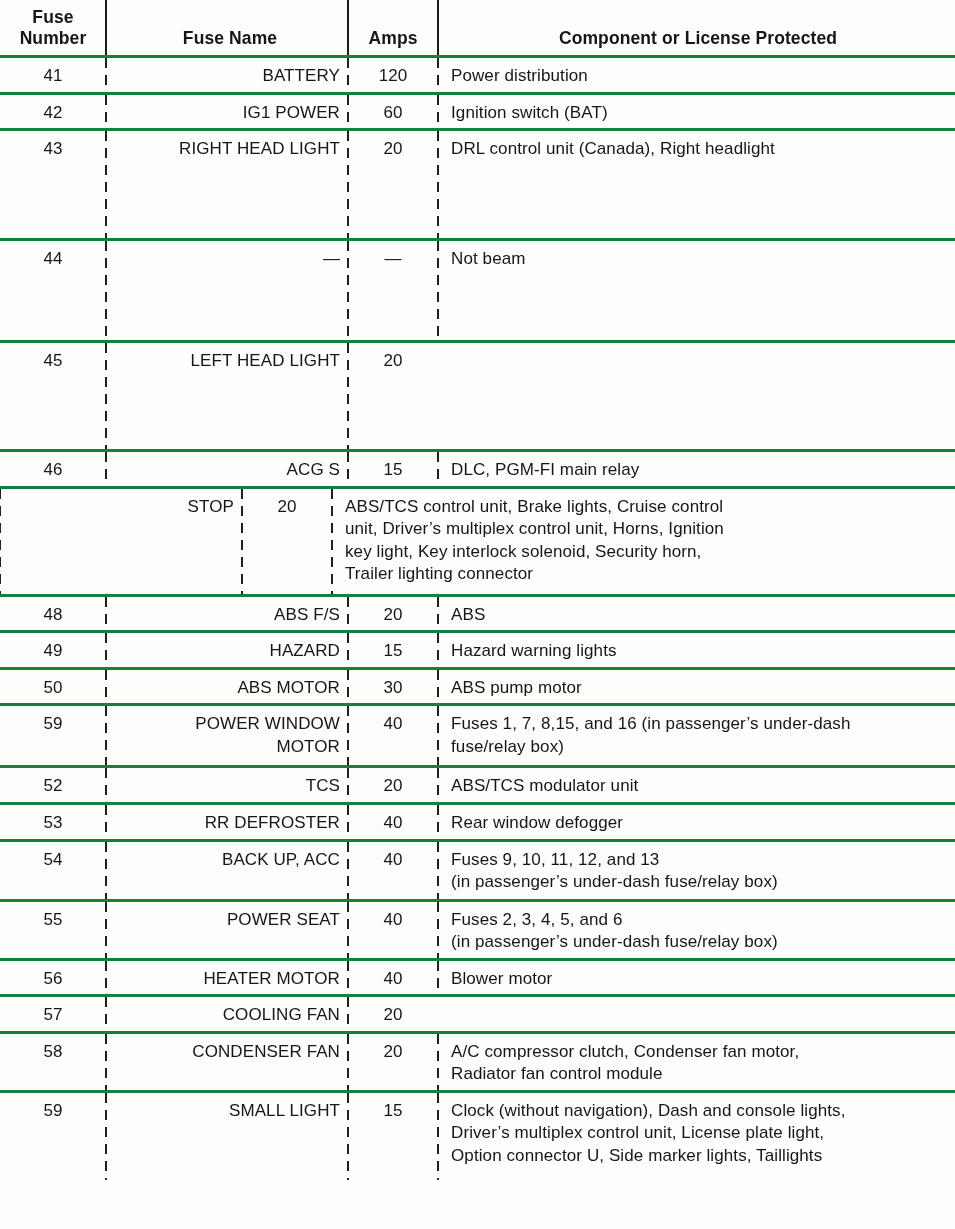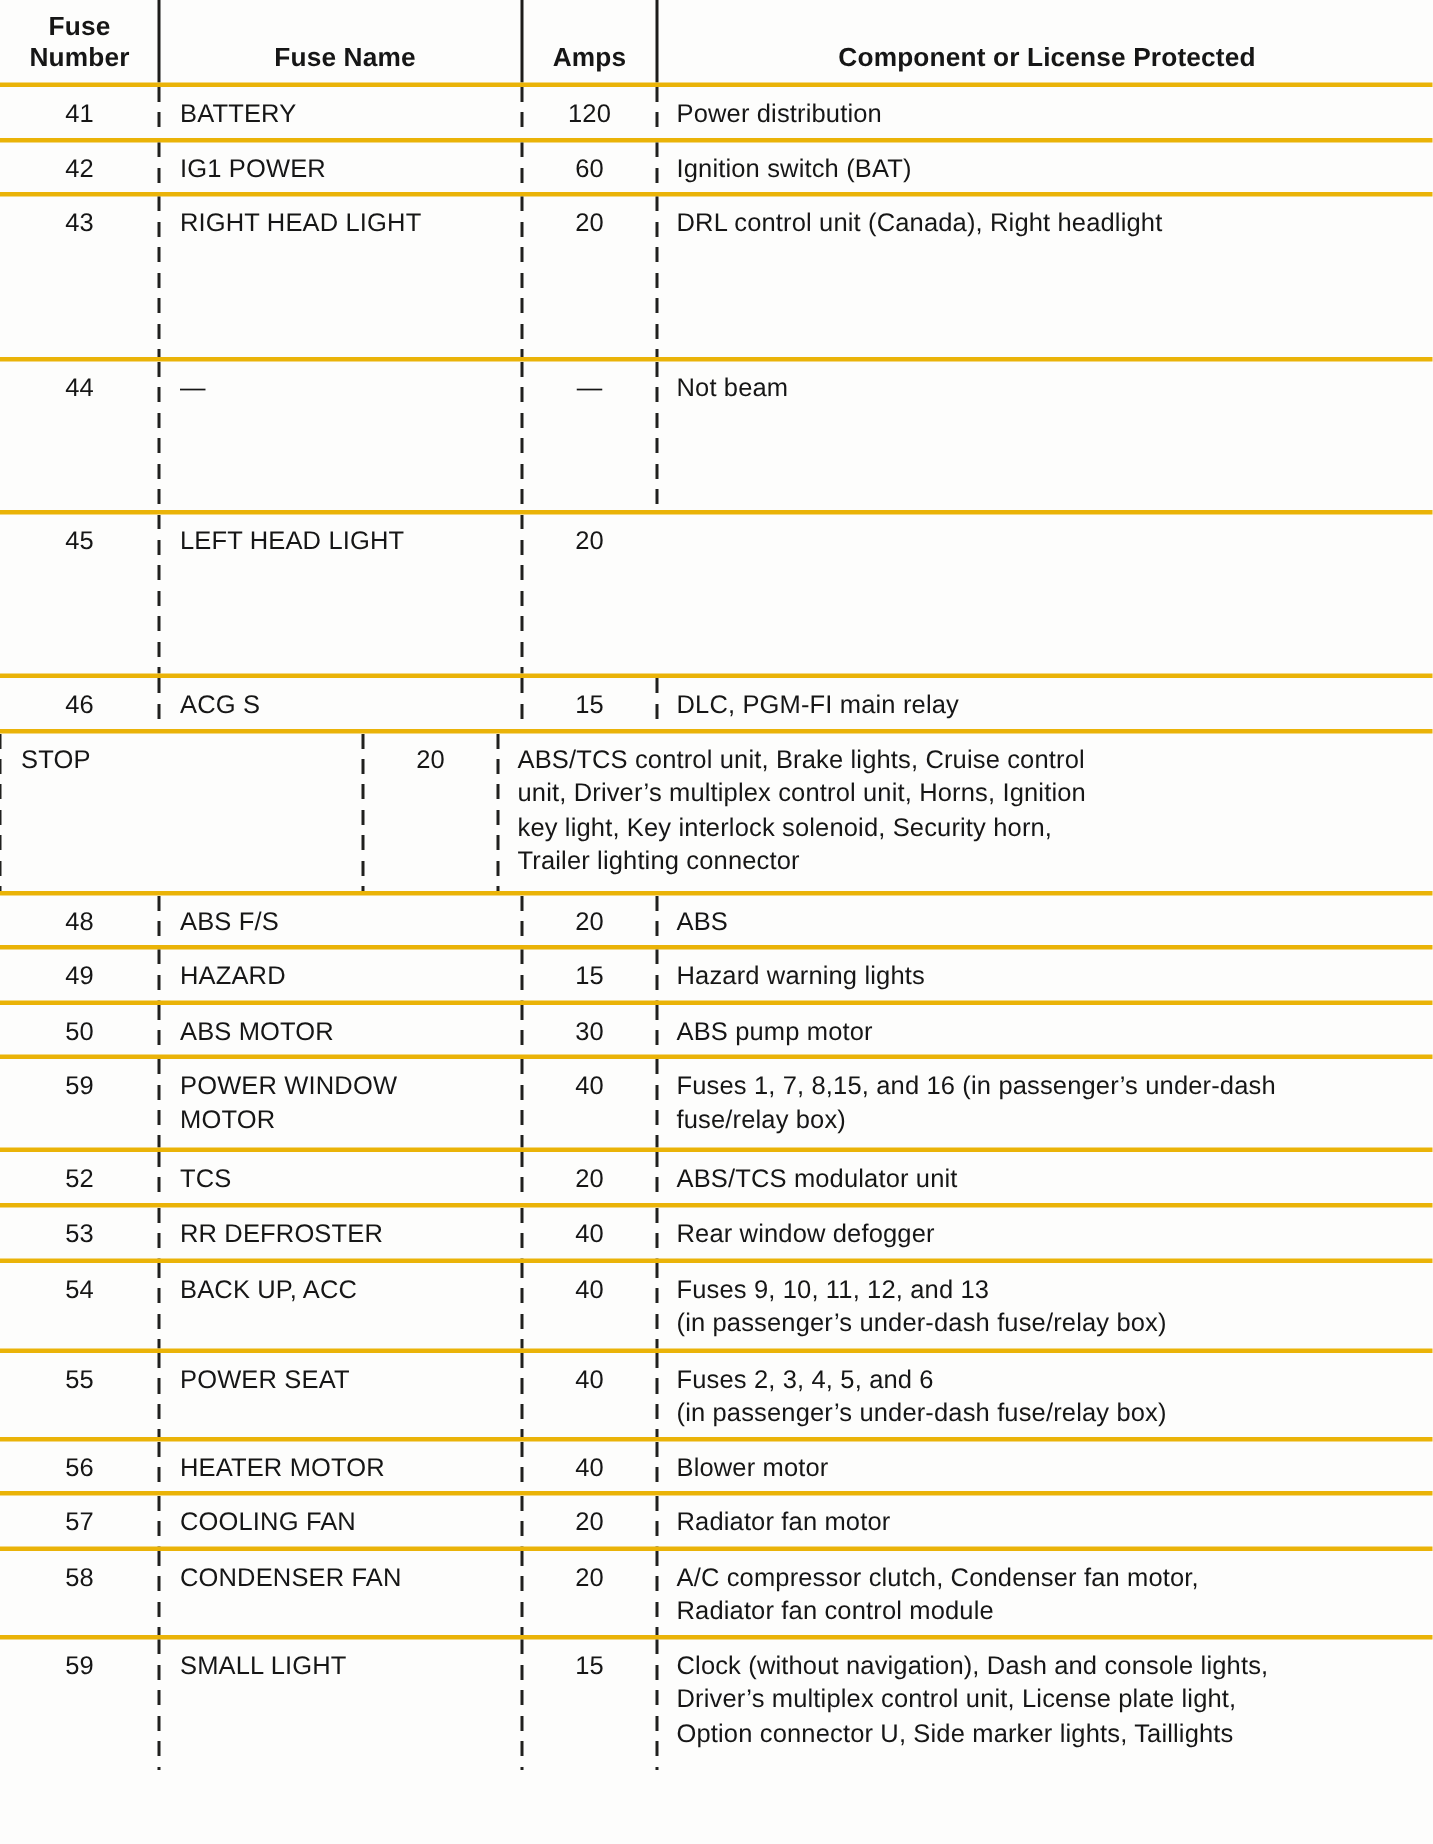--- a/index.html
+++ b/index.html
@@ -11,34 +11,34 @@
     color: #161616;
     overflow: hidden;
   }
   .page { width: 809px; }
 
   .fuse-table { width: 955px; }
 
   .row {
     display: flex;
     position: relative;
-    border-top: 3px solid #eab308;
+    border-top: 3px solid #15803d;
     box-sizing: border-box;
   }
   .row.header { border-top: none; }
 
   .cell {
     position: relative;
     box-sizing: border-box;
     font-size: 17px;
     line-height: 22.5px;
     letter-spacing: 0.1px;
   }
   .c1 { width: 106px; text-align: center; padding-top: 7px; }
-  .c2 { width: 242px; padding: 7px 8px 4px 14px; white-space: pre-wrap; }
+  .c2 { width: 242px; padding: 7px 8px 4px 14px; white-space: pre-wrap; text-align: right; }
   .c3 { width: 90px;  text-align: center; padding-top: 7px; }
   .c4 { flex: 1;      padding: 7px 10px 4px 13px; white-space: pre-wrap; }
 
   
   .c2::before, .c3::before, .c4::before {
     content: "";
     position: absolute;
     left: -1px;
     top: 0;
     bottom: 0;
@@ -190,21 +190,20 @@
       <div class="cell c1">56</div>
       <div class="cell c2">HEATER MOTOR</div>
       <div class="cell c3">40</div>
       <div class="cell c4">Blower motor</div>
     </div>
 
     <div class="row" style="min-height:34px">
       <div class="cell c1">57</div>
       <div class="cell c2">COOLING FAN</div>
       <div class="cell c3">20</div>
-      <div class="cell c4">Radiator fan motor</div>
     </div>
 
     <div class="row" style="min-height:57px">
       <div class="cell c1">58</div>
       <div class="cell c2">CONDENSER FAN</div>
       <div class="cell c3">20</div>
       <div class="cell c4">A/C compressor clutch, Condenser fan motor,
 Radiator fan control module</div>
     </div>
 

